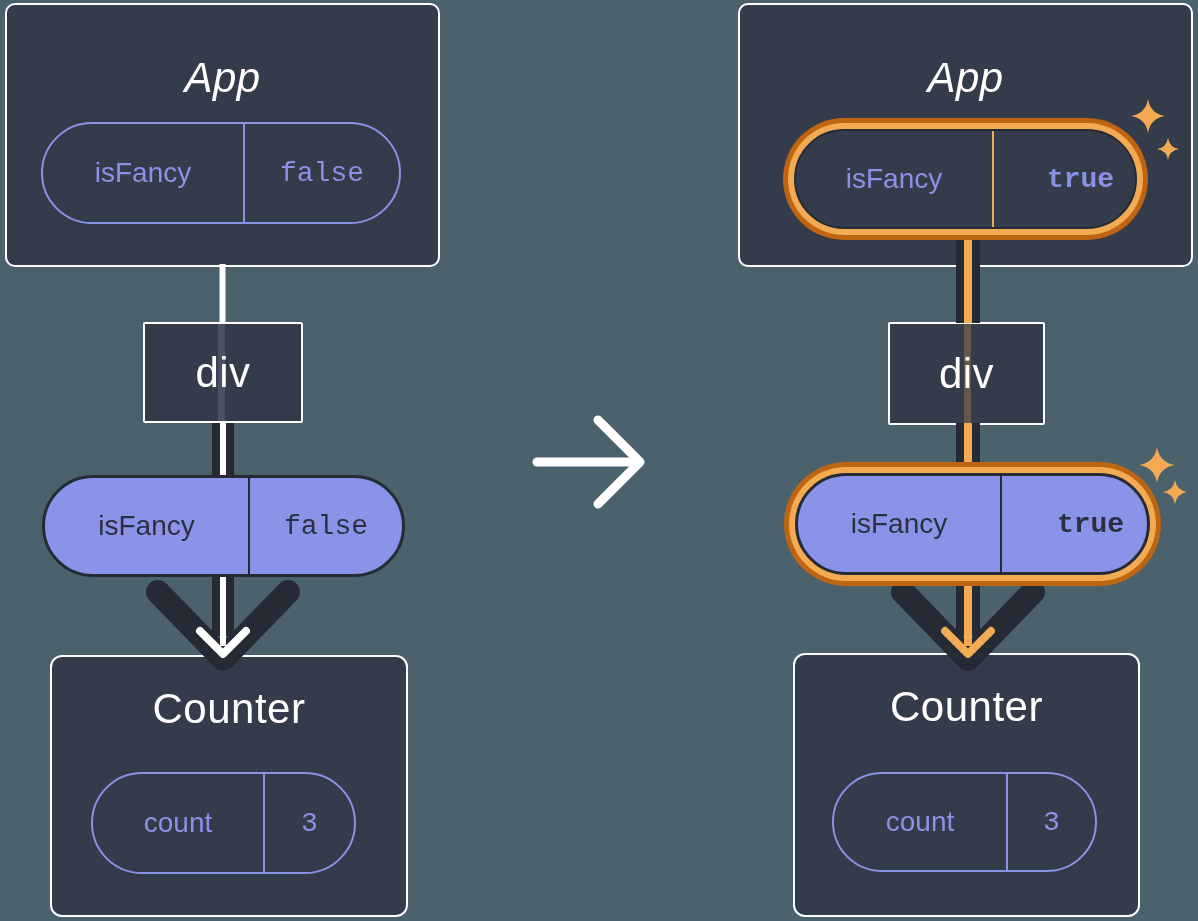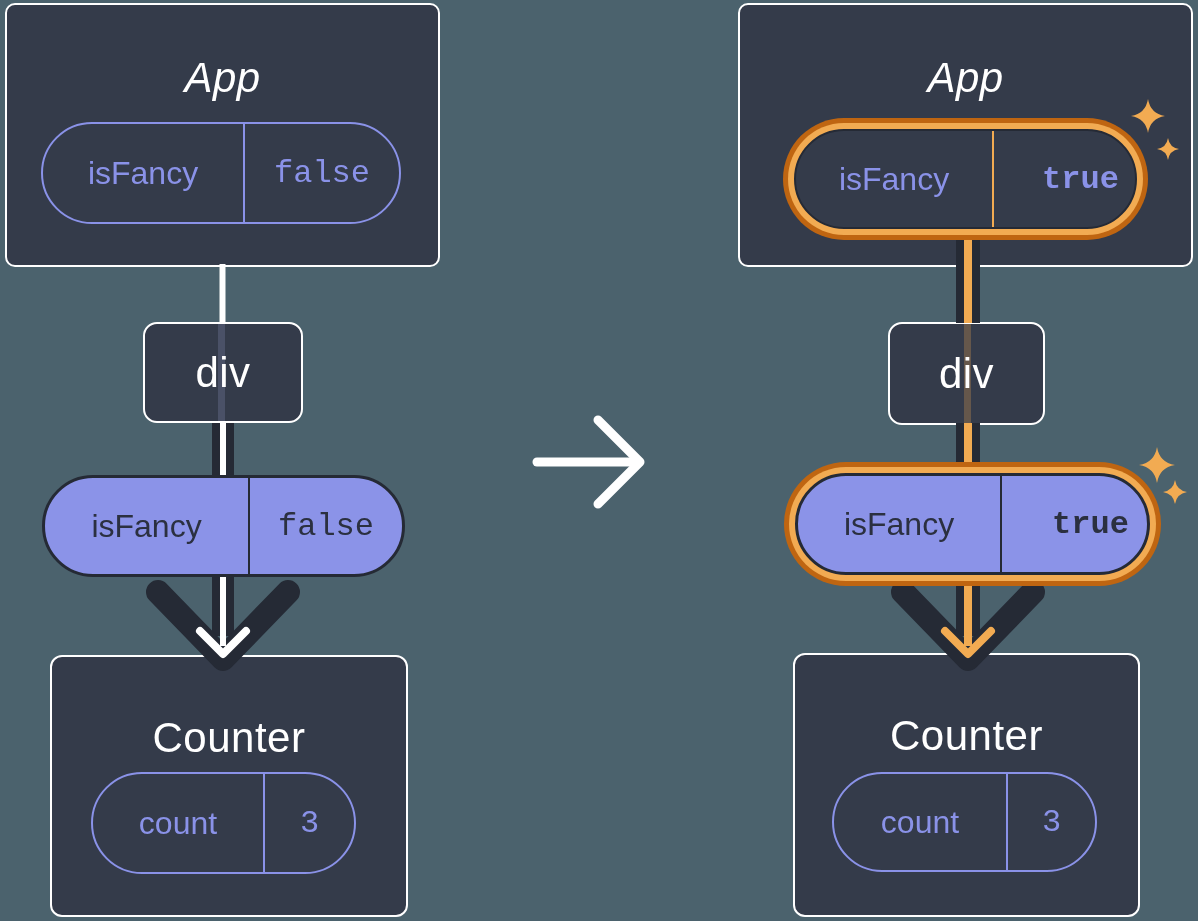--- a/index.html
+++ b/index.html
@@ -10,40 +10,40 @@
   html,body{margin:0;padding:0;background:var(--background);}
   .canvas{
     position:relative; width:1198px; height:921px; overflow:hidden;
     background:var(--background);
     font-family:"Liberation Sans", sans-serif;
   }
   
   .box{position:absolute; background:var(--box-bg); border:2.5px solid var(--box-border); box-sizing:border-box;}
   .app-box--left{left:5px; top:3px; width:435px; height:264px; border-radius:10px;}
   .app-box--right{left:738px; top:3px; width:455px; height:264px; border-radius:10px;}
-  .div-box{display:flex; align-items:center; justify-content:center; border-radius:14px;}
+  .div-box{display:flex; align-items:center; justify-content:center; border-radius:2px;}
   .div-box--left{left:143px; top:322px; width:160px; height:101px;}
   .div-box--right{left:888px; top:322px; width:157px; height:103px;}
   .counter-box--left{left:50px; top:655px; width:358px; height:262px; border-radius:12px;}
   .counter-box--right{left:793px; top:653px; width:347px; height:264px; border-radius:12px;}
 
   .node-title{position:absolute; left:0; right:0; text-align:center; color:var(--white);
     font-size:42px; font-weight:500; line-height:1; letter-spacing:.5px;}
   .node-title--app{top:52px;font-style:italic;}
-  .node-title--counter{top:60px;}
+  .node-title--counter{top:31px;}
   .node-title--div{position:relative; top:auto; z-index:2;}
 
   
   .thru-line{position:absolute; top:0; bottom:0; width:7px; z-index:1;}
   .thru-line--white{left:73px; background:rgba(190,198,255,0.16);}
   .thru-line--orange{left:74px; background:rgba(242,171,82,0.26);}
 
   
   .pill{position:absolute; display:flex; align-items:center; z-index:5; box-sizing:border-box;
-        font-size:32px; white-space:nowrap;}
+        font-size:28px; white-space:nowrap;}
   .pill .cell{display:flex; align-items:center; justify-content:center; height:100%;}
   .pill .cell--value{flex:1;font-family:Liberation Mono, monospace;}
   .pill .divider{width:2px; align-self:stretch;}
 
   .pill--outline{background:transparent; border:2.5px solid var(--purple); color:var(--purple);}
   .pill--outline .divider{background:var(--purple);}
 
   .pill--filled{background:var(--purple-fill); border:3px solid var(--dark); color:var(--pill-text-dark); font-weight:500;}
   .pill--filled .divider{background:var(--dark);}
 

